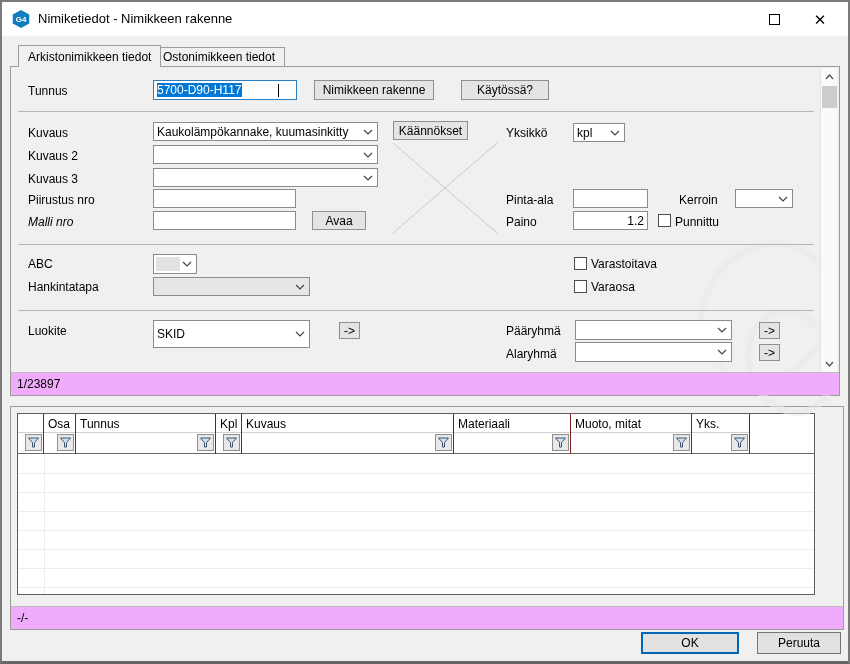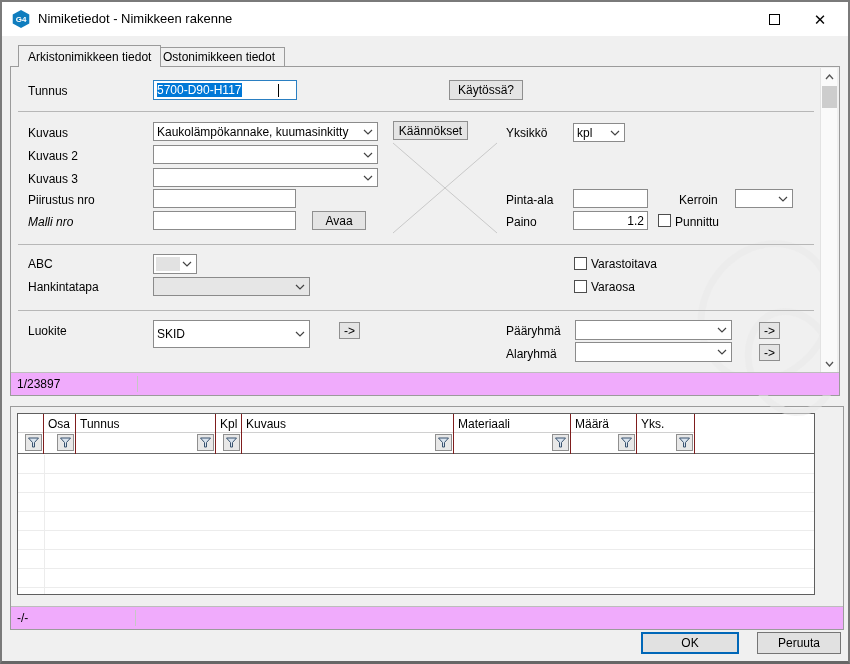--- a/index.html
+++ b/index.html
@@ -102,21 +102,22 @@
   <div class="tabpage">
 
     <div class="watermark" style="left:690px; top:170px; width:130px; height:150px; transform:rotate(35deg);"></div>
     <div class="watermark" style="left:735px; top:240px; width:90px; height:110px; transform:rotate(-20deg);"></div>
 
     <div class="lbl" style="left:17px; top:17px;">Tunnus</div>
     <div class="input focused" style="left:142px; top:13px; width:144px; height:20px;gap:36px;">
       <span class="selection">5700-D90-H117</span>
         <span class="caret"></span>
     </div>
-    <div class="btn" style="left:438px; top:13px; width:74px; height:20px;text-align:right;">Käytössä?</div>
+    <div class="btn" style="left:303px; top:13px; width:120px; height:20px;">Nimikkeen rakenne</div>
+    <div class="btn" style="left:450px; top:13px; width:88px; height:20px;text-align:right;">Käytössä?</div>
 
     <div class="sep" style="top:44px;"></div>
 
     <svg class="xcross" width="110" height="94">
       <line x1="4" y1="2" x2="108" y2="92" stroke="#c9c9c9" stroke-width="1"></line>
       <line x1="108" y1="2" x2="4" y2="92" stroke="#c9c9c9" stroke-width="1"></line>
     </svg>
 
     <div class="lbl" style="left:17px; top:59px;">Kuvaus</div>
     <div class="combo" style="left:142px; top:55px; width:225px; height:19px;">
@@ -295,22 +296,22 @@
           <div class="gcol" style="width: 117px;">
             <div class="gcap">Materiaali</div>
             <div class="gflt">
               <div class="funnel-btn">
                 <svg width="11" height="11" viewBox="0 0 11 11">
                   <path d="M0.5 1 H10.5 L6.5 5.5 V10 H4.5 V5.5 Z" fill="#d9e3ee" stroke="#3a536f" stroke-width="1"></path>
                 </svg>
               </div>
             </div>
           </div>
-          <div class="gcol" style="width: 66px;">
-            <div class="gcap">Määrä</div>
+          <div class="gcol" style="width: 121px;">
+            <div class="gcap">Muoto, mitat</div>
             <div class="gflt">
               <div class="funnel-btn">
                 <svg width="11" height="11" viewBox="0 0 11 11">
                   <path d="M0.5 1 H10.5 L6.5 5.5 V10 H4.5 V5.5 Z" fill="#d9e3ee" stroke="#3a536f" stroke-width="1"></path>
                 </svg>
               </div>
             </div>
           </div>
           <div class="gcol" style="width: 58px;">
             <div class="gcap">Yks.</div>

